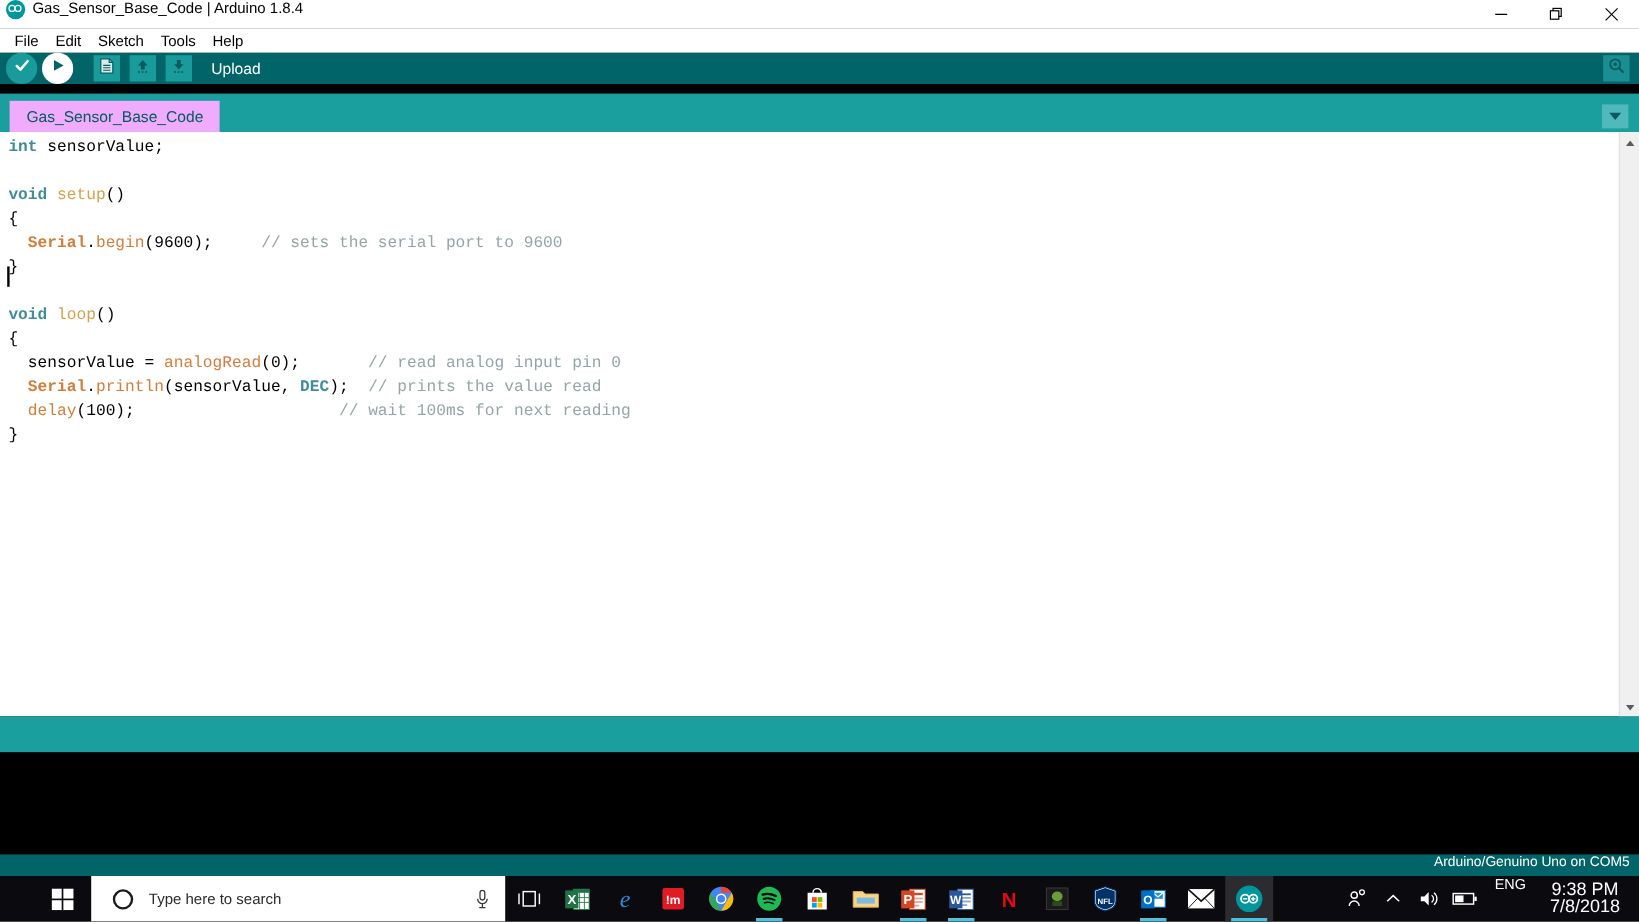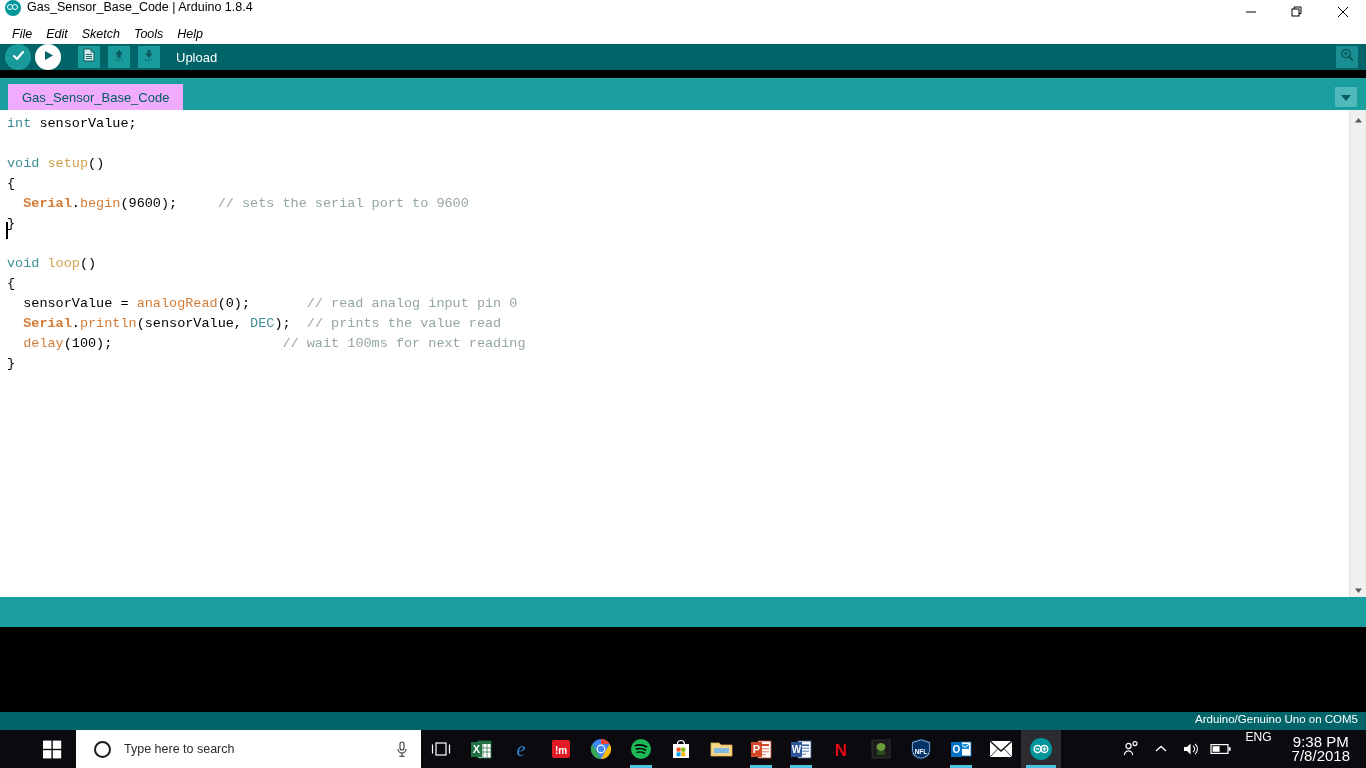--- a/index.html
+++ b/index.html
@@ -29,21 +29,21 @@
   .title-text{font-size:12.5px;color:#000;white-space:nowrap;}
   .wincontrols{margin-left:auto;display:flex;height:24px;}
   .wc{width:46px;height:24px;display:flex;align-items:center;justify-content:center;}
   .wc svg{display:block;}
 
   
   .menubar{
     position:absolute;left:0;top:24px;width:1366px;height:20px;
     background:#ffffff;display:flex;align-items:center;padding-left:5px;box-sizing:border-box;
   }
-  .menu-item{font-size:12.5px;color:#000;padding:0 7px;line-height:20px;white-space:nowrap;font-style:italic;}
+  .menu-item{font-size:12.5px;color:#000;padding:0 7px;line-height:20px;white-space:nowrap;}
 
   
   .toolbar{
     position:absolute;left:0;top:44px;width:1366px;height:26px;
     background:#006468;display:flex;align-items:center;
   }
   .tb-round{
     width:26px;height:26px;border-radius:50%;margin-left:4px;
     display:flex;align-items:center;justify-content:center;flex:0 0 auto;
   }
@@ -79,21 +79,21 @@
   .editor{
     position:absolute;left:0;top:110px;width:1366px;height:487px;
     background:#ffffff;overflow:hidden;
   }
   .code{
     position:absolute;left:7px;top:4px;right:20px;
     font-family:"Liberation Mono","DejaVu Sans Mono",monospace;
     font-size:13.5px;line-height:20px;white-space:pre;color:#000;
   }
   .ln{height:20px;white-space:pre;}
-  .kw{color:#3f8d96;font-weight:normal;}
+  .kw{color:#3f8d96;font-weight:bold;}
   .fn{color:#d2a24c;}
   .lib{color:#d37d3b;font-weight:bold;}
   .mth{color:#d37d3b;}
   .cmt{color:#95a5a6;}
   .caret{
     position:absolute;left:6px;top:112px;width:2px;height:17px;background:#000;
   }
   
   .vscroll{
     position:absolute;right:0;top:110px;width:17px;height:487px;

